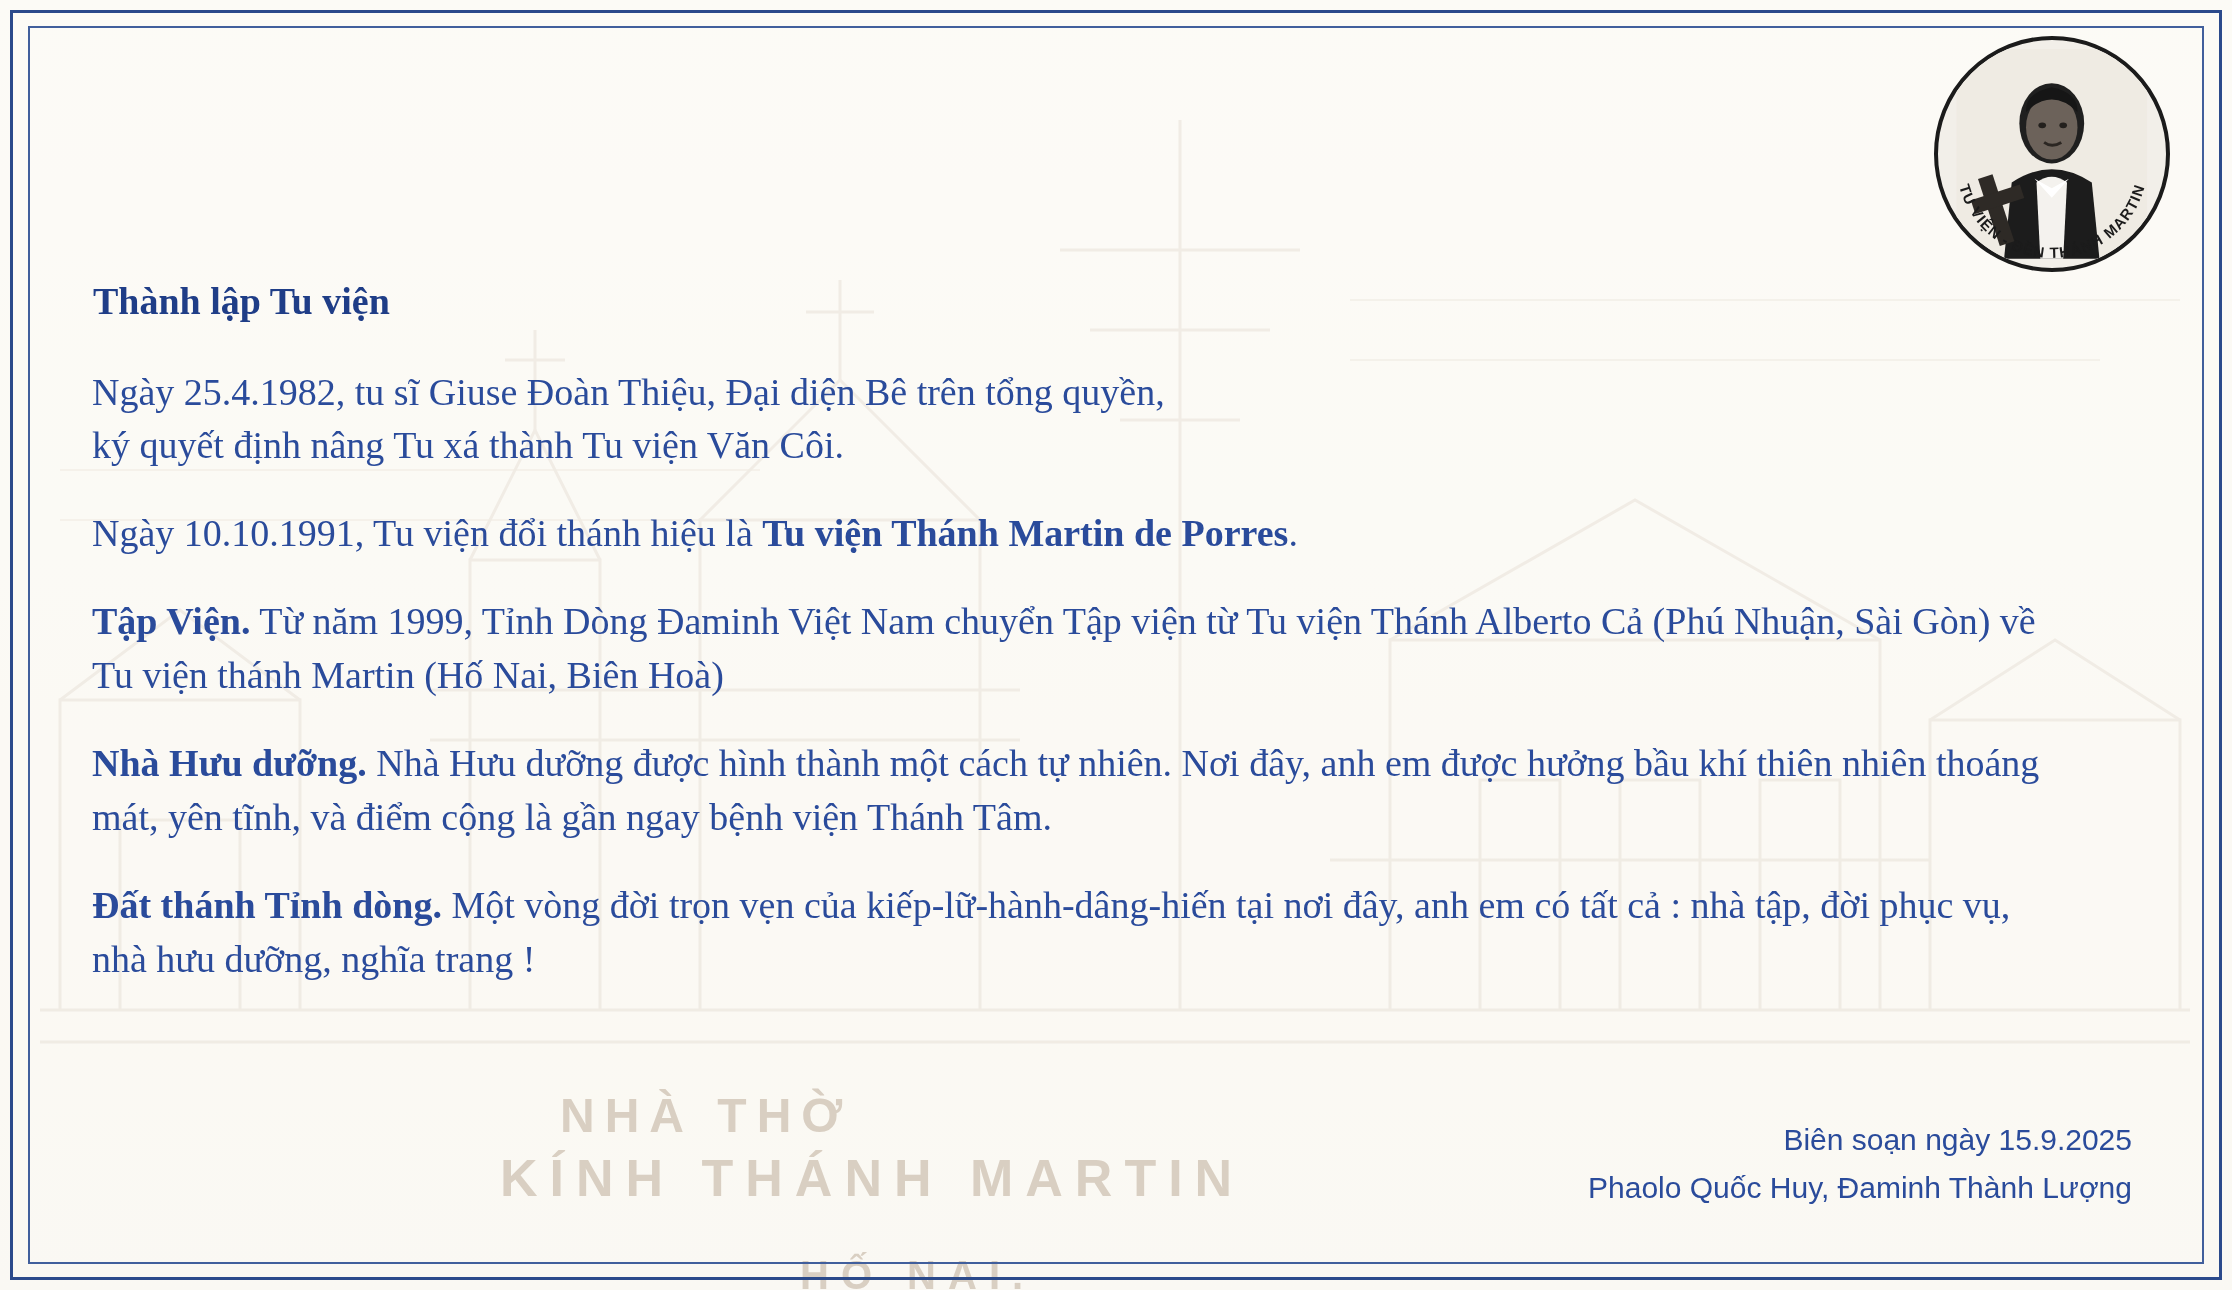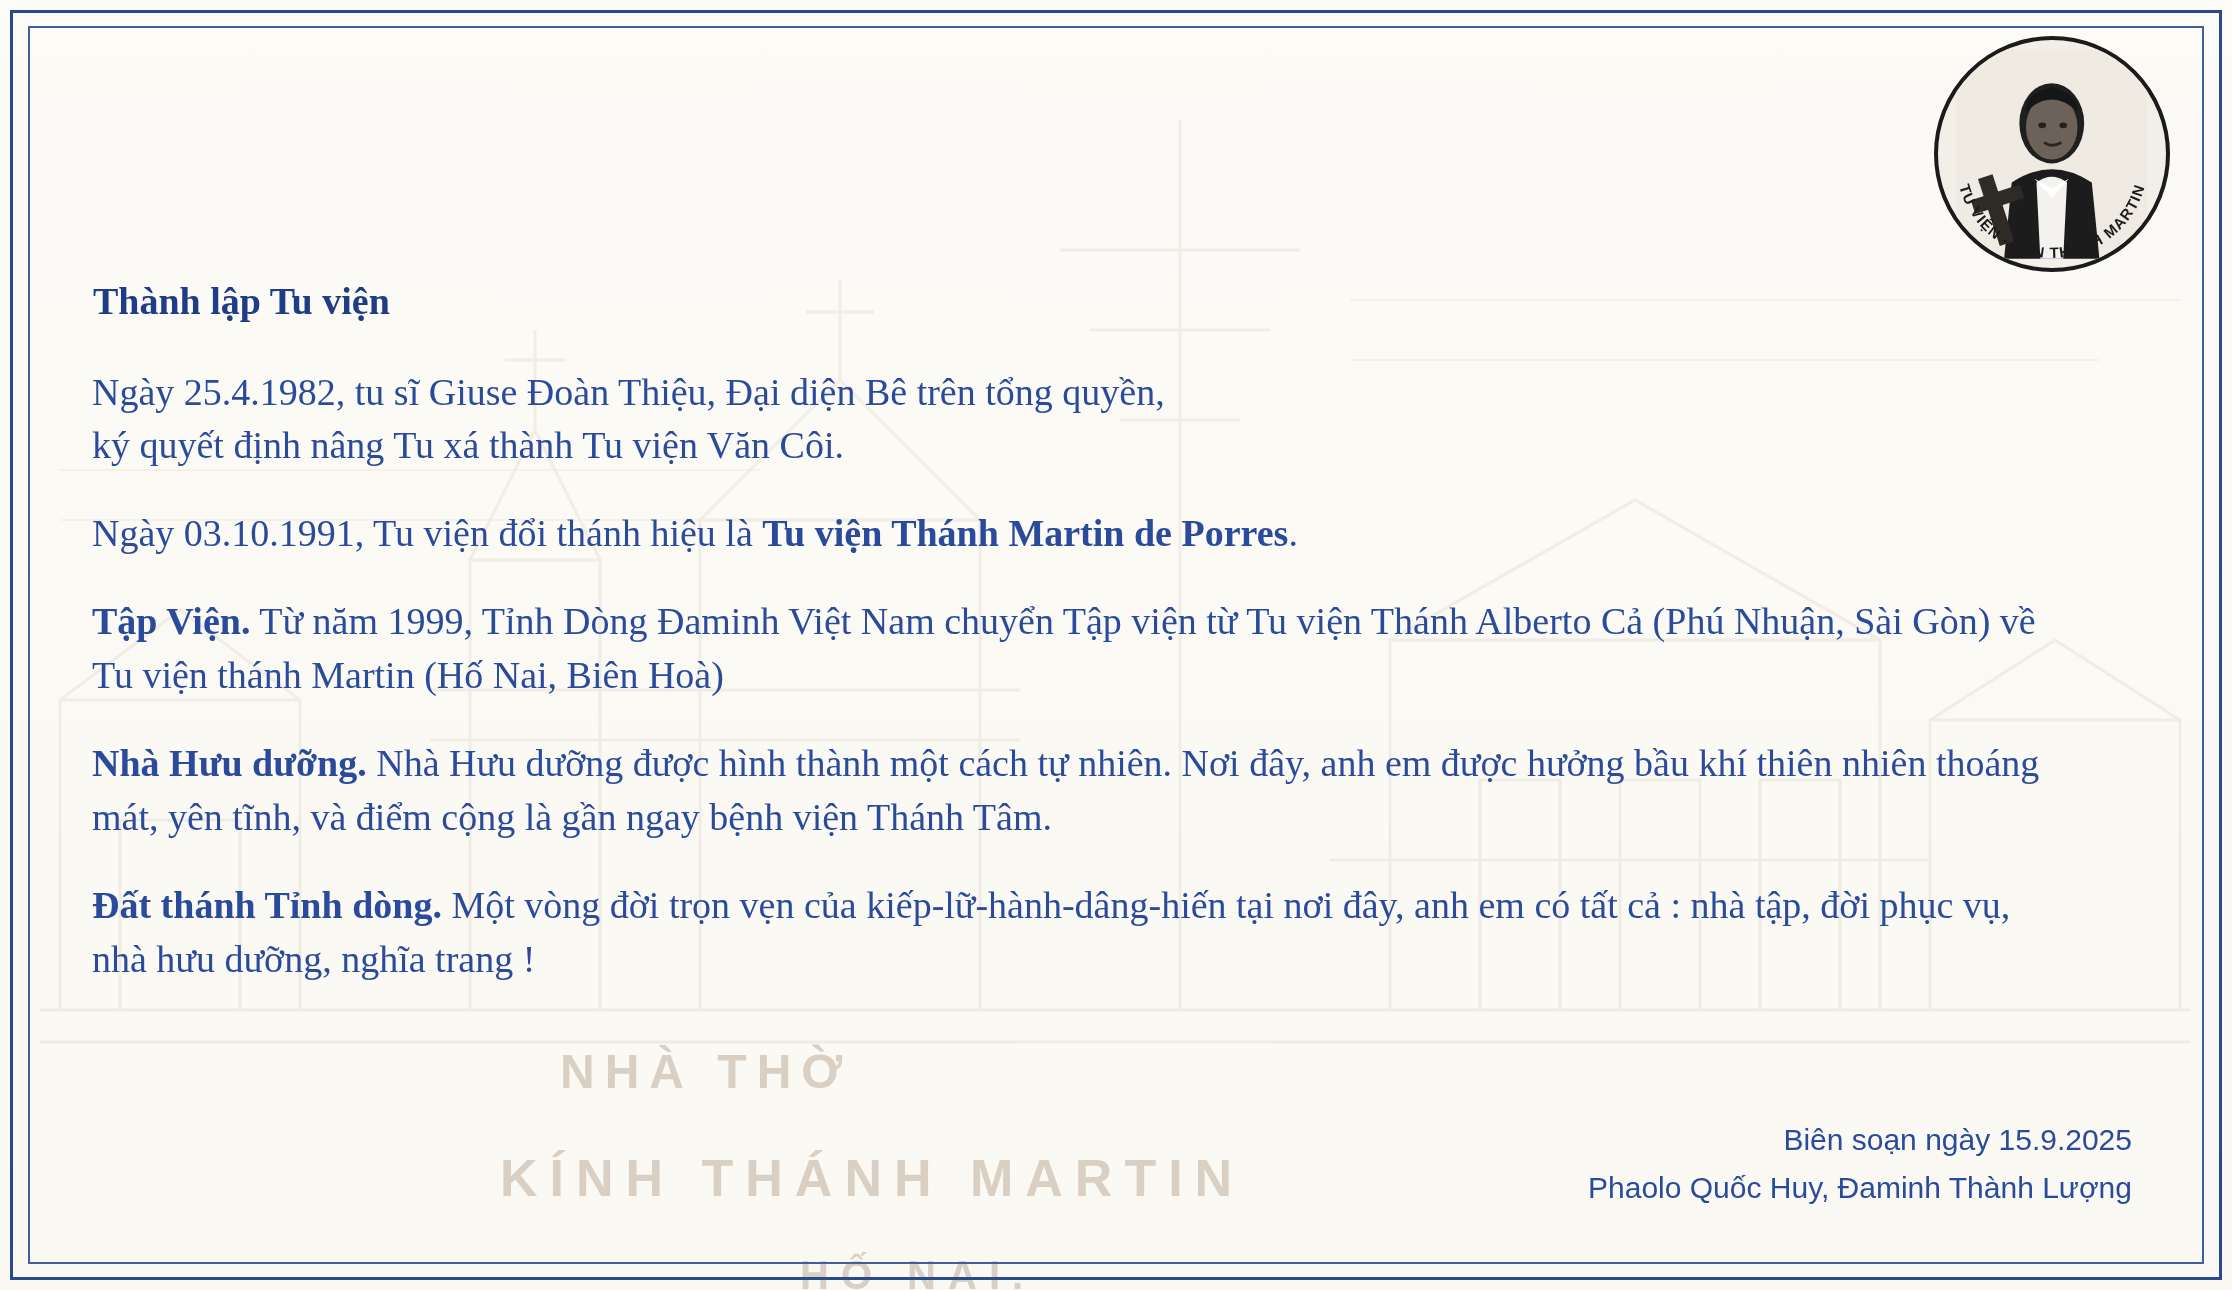--- a/index.html
+++ b/index.html
@@ -54,21 +54,21 @@
   }
   .bg-text {
     position: absolute;
     font-family: "Liberation Sans", sans-serif;
     color: #d9cfc2;
     letter-spacing: 10px;
     font-weight: 700;
     white-space: nowrap;
     pointer-events: none;
   }
-  .bg-text.l1 { left: 560px; top: 1044px; font-size: 48px; }
+  .bg-text.l1 { left: 560px; top: 1088px; font-size: 48px; }
   .bg-text.l2 { left: 500px; top: 1148px; font-size: 52px; letter-spacing: 12px; }
   .bg-text.l3 { left: 800px; top: 1253px; font-size: 40px; letter-spacing: 12px; }
 
   
   .content {
     position: absolute;
     left: 92px;
     top: 278px;
     width: 1960px;
   }
@@ -233,21 +233,21 @@
   <div class="content">
 
     <div class="heading">Thành lập Tu viện</div>
 
     <p class="para">
       <span class="nowrapline">Ngày 25.4.1982, tu sĩ Giuse Đoàn Thiệu, Đại diện Bê trên tổng quyền,</span>
       <span class="nowrapline">ký quyết định nâng Tu xá thành Tu viện Văn Côi.</span>
     </p>
 
     <p class="para">
-      <span>Ngày 03.10.1991, Tu viện đổi thánh hiệu là </span><b>Tu viện Thánh Martin de Porres</b><span>.</span>
+      <span>Ngày 10.10.1991, Tu viện đổi thánh hiệu là </span><b>Tu viện Thánh Martin de Porres</b><span>.</span>
     </p>
 
     <p class="para">
       <b>Tập Viện.</b><span> Từ năm 1999, Tỉnh Dòng Đaminh Việt Nam chuyển Tập viện từ Tu viện Thánh Alberto Cả (Phú Nhuận, Sài Gòn) về Tu viện thánh Martin (Hố Nai, Biên Hoà)</span>
     </p>
 
     <p class="para">
       <b>Nhà Hưu dưỡng.</b><span> Nhà Hưu dưỡng được hình thành một cách tự nhiên. Nơi đây, anh em được hưởng bầu khí thiên nhiên thoáng mát, yên tĩnh, và điểm cộng là gần ngay bệnh viện Thánh Tâm.</span>
     </p>
 

